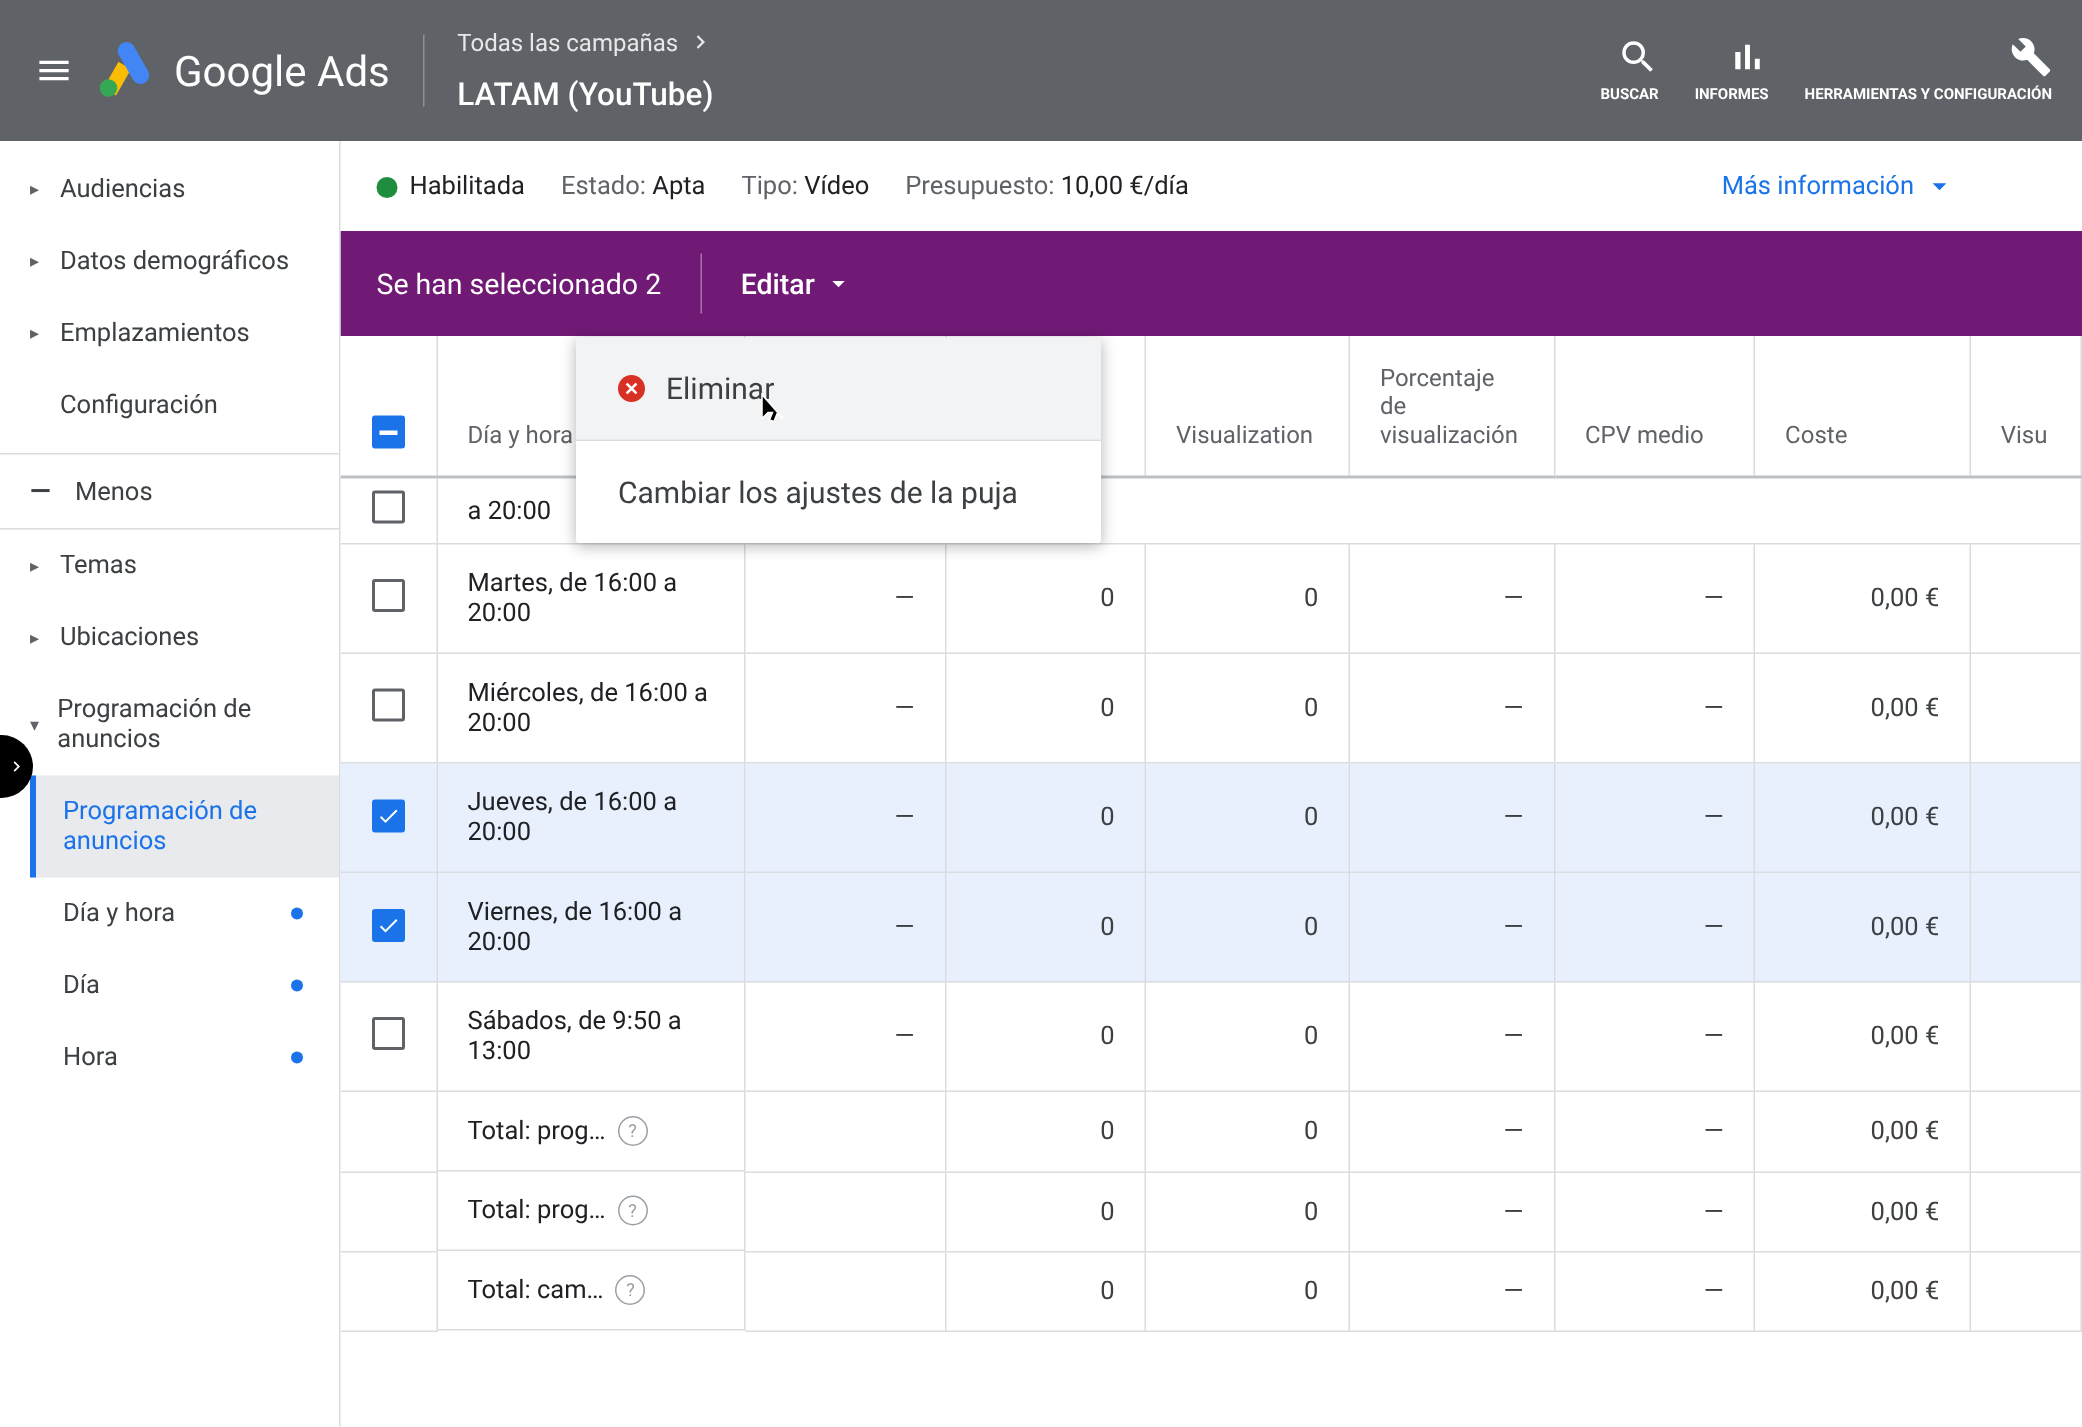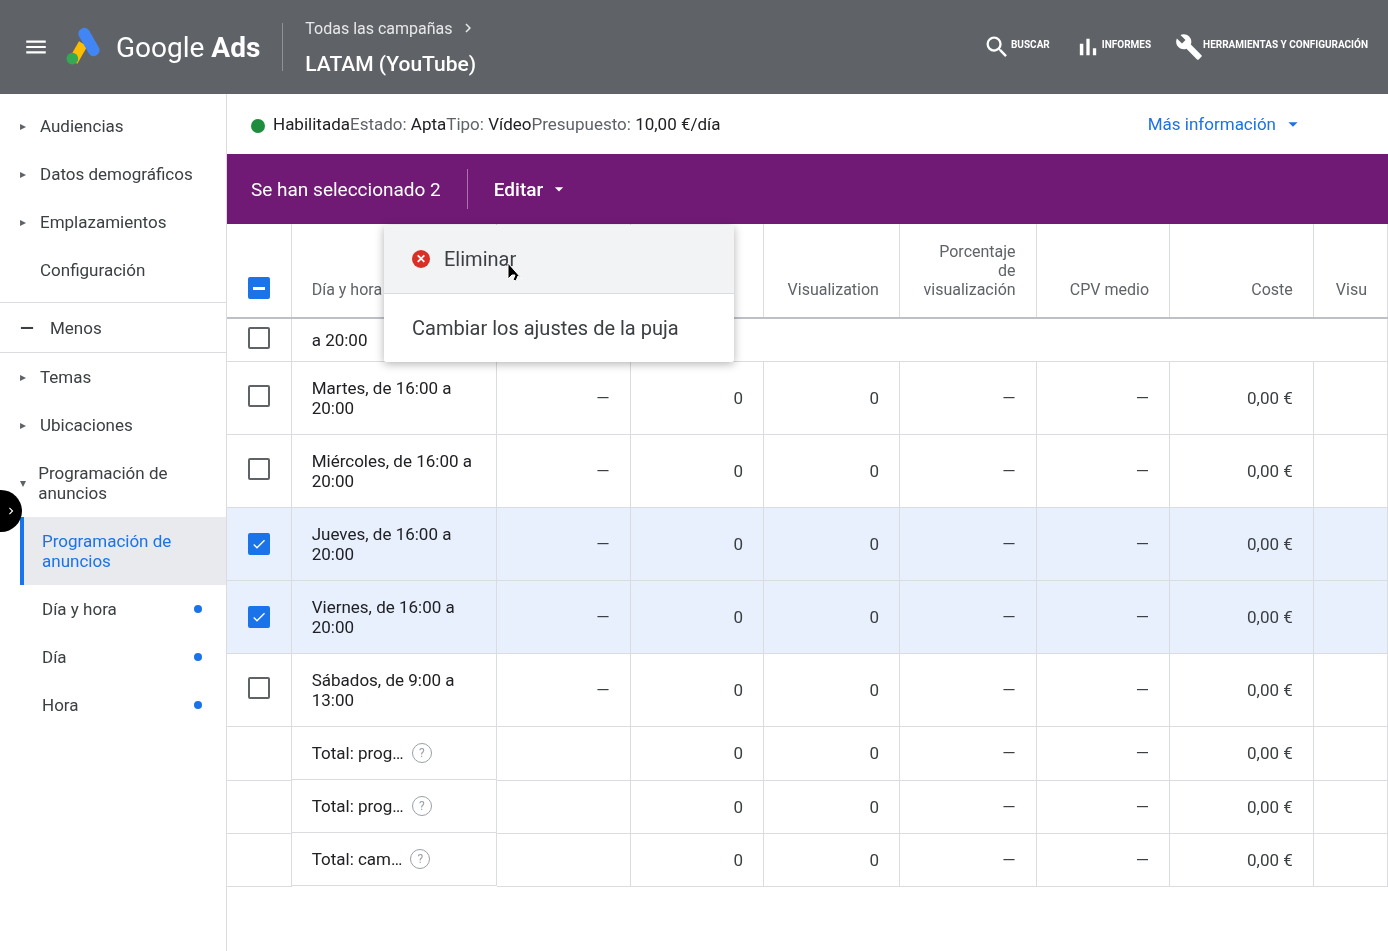--- a/index.html
+++ b/index.html
@@ -5,48 +5,48 @@
 * { box-sizing: border-box; margin: 0; padding: 0; }
 body { font-family: Roboto, Arial, sans-serif; font-size: 14px; color: #202124; background: #fff; overflow: hidden; }
 
 
 .header { background: #5f6368; height: 94px; display: flex; align-items: center; padding: 0 12px; color: #fff; }
 .hamburger { width: 48px; height: 48px; display: flex; align-items: center; justify-content: center; cursor: pointer; }
 .hamburger svg { fill: #fff; }
 .logo-area { display: flex; align-items: center; margin-left: 4px; }
 .logo-icon { width: 40px; height: 40px; }
 .product-name { font-size: 28px; font-weight: 400; color: #fff; margin-left: 12px; font-family: 'Product Sans', Roboto, Arial, sans-serif; }
-.product-name b { font-weight: 700; }
+.product-name b { font-weight: 400; }
 .divider-v { width: 1px; height: 48px; background: rgba(255,255,255,0.3); margin: 0 22px; }
 .breadcrumb { display: flex; flex-direction: column; }
 .breadcrumb-top { display: flex; align-items: center; font-size: 16px; color: rgba(255,255,255,0.85); }
 .breadcrumb-top svg { fill: rgba(255,255,255,0.85); margin-left: 6px; }
 .breadcrumb-bottom { font-size: 21px; font-weight: 500; color: #fff; margin-top: 14px; }
 .header-right { margin-left: auto; display: flex; gap: 24px; padding-right: 8px; }
-.header-icon-btn { display: flex; flex-direction: row; align-items: flex-start; cursor: pointer; color: #fff; }
+.header-icon-btn { display: flex; flex-direction: column; align-items: flex-end; cursor: pointer; color: #fff; }
 .header-icon-btn svg { fill: #fff; width: 28px; height: 28px; }
 .header-icon-label { font-size: 10px; font-weight: 700; margin-top: 6px; text-align: center; line-height: 1.2; }
 
 
 .content { display: flex; height: calc(100vh - 94px); }
 .sidebar { width: 227px; background: #fff; border-right: 1px solid #dadce0; overflow-y: auto; flex-shrink: 0; padding-top: 8px; }
 .side-item { display: flex; align-items: center; padding: 14px 16px 14px 20px; font-size: 17px; color: #3c4043; cursor: pointer; position: relative; }
 .side-item .arrow { width: 12px; margin-right: 8px; color: #5f6368; font-size: 12px; }
 .side-item.no-arrow { padding-left: 40px; }
 .side-item.less { border-top: 1px solid #dadce0; border-bottom: 1px solid #dadce0; margin-top: 8px; }
 .side-item.less .minus { width: 16px; margin-right: 14px; font-weight: 700; font-size: 18px; }
 .side-sub-wrap { margin-left: 20px; }
 .side-sub { padding: 14px 16px 14px 22px; font-size: 17px; color: #3c4043; cursor: pointer; display: flex; align-items: center; position: relative; }
 .side-sub .dot { width: 8px; height: 8px; border-radius: 50%; background: #1a73e8; margin-left: auto; margin-right: 8px; }
 .side-sub.active { background: #e8eaed; color: #1a73e8; border-left: 4px solid #1a73e8; padding-left: 18px; font-weight: 400; }
 .side-arrow-pill { position: absolute; left: 0; top: 490px; background: #000; color: #fff; width: 22px; height: 42px; border-radius: 0 21px 21px 0; display: flex; align-items: center; justify-content: center; cursor: pointer; z-index: 50; }
 
 
 .main { flex: 1; display: flex; flex-direction: column; overflow: hidden; }
-.status-bar { height: 60px; display: flex; align-items: center; padding: 0 24px; font-size: 17px; color: #5f6368; border-bottom: 0; }
+.status-bar { height: 60px; display: flex; align-items: center; padding: 0 24px; gap: 24px; font-size: 17px; color: #5f6368; border-bottom: 0; }
 .status-dot { width: 14px; height: 14px; border-radius: 50%; background: #1e8e3e; display: inline-block; margin-right: 8px; vertical-align: middle; }
 .status-enabled { color: #202124; }
 .status-item .val { color: #202124; }
 .more-info { color: #1a73e8; cursor: pointer; display: flex; align-items: center; margin-left: auto; margin-right: 60px; }
 .more-info svg { fill: #1a73e8; margin-left: 6px; }
 
 .blue-bar { height: 70px; background: #701a75; color: #fff; display: flex; align-items: center; padding: 0 24px; font-size: 19px; }
 .blue-bar-divider { width: 1px; height: 40px; background: rgba(255,255,255,0.4); margin: 0 26px; }
 .edit-btn { display: flex; align-items: center; cursor: pointer; font-weight: 500; }
 .edit-btn svg { fill: #fff; margin-left: 6px; }
@@ -55,21 +55,21 @@
 .dropdown { position: absolute; top: 225px; left: 384px; width: 350px; background: #fff; box-shadow: 0 2px 10px rgba(0,0,0,0.3); border-radius: 2px; z-index: 100; overflow: hidden; }
 .dropdown-item { padding: 22px 28px; font-size: 20px; color: #3c4043; cursor: pointer; display: flex; align-items: center; }
 .dropdown-item.hover { background: #f1f3f4; }
 .dropdown-item .del-icon { width: 18px; height: 18px; border-radius: 50%; background: #d93025; color: #fff; display: flex; align-items: center; justify-content: center; font-size: 12px; font-weight: 700; margin-right: 14px; }
 .dropdown-divider { border-top: 1px solid #dadce0; }
 .cursor { position: absolute; top: 261px; left: 506px; z-index: 101; pointer-events: none; }
 
 
 .table-wrap { flex: 1; overflow: auto; position: relative; }
 table { width: 100%; border-collapse: collapse; }
-thead th { font-size: 16px; color: #5f6368; font-weight: 400; text-align: right; padding: 18px 20px; border-bottom: 2px solid #bdc1c6; border-right: 1px solid #dadce0; vertical-align: bottom; background: #fff; }
+thead th { font-size: 16px; color: #5f6368; font-weight: 400; text-align: left; padding: 18px 20px; border-bottom: 2px solid #bdc1c6; border-right: 1px solid #dadce0; vertical-align: bottom; background: #fff; }
 thead th:first-child { width: 56px; text-align: center; }
 thead th:nth-child(2) { text-align: left; width: 200px; }
 tbody td { font-size: 17px; color: #3c4043; padding: 16px 20px; border-bottom: 1px solid #dadce0; border-right: 1px solid #dadce0; text-align: right; }
 tbody td:first-child { text-align: center; }
 tbody td:nth-child(2) { text-align: left; color: #202124; }
 tbody tr.selected td { background: #e8f0fe; }
 tbody tr.total td { font-weight: 400; }
 tbody tr.total td:nth-child(2) { display: flex; align-items: center; }
 .help-circle { width: 20px; height: 20px; border: 1.5px solid #9aa0a6; color: #9aa0a6; border-radius: 50%; display: inline-flex; align-items: center; justify-content: center; font-size: 12px; margin-left: 8px; }
 
@@ -279,21 +279,21 @@
     <td>—</td>
     <td>0</td>
     <td>0</td>
     <td>—</td>
     <td>—</td>
     <td>0,00 €</td>
     <td></td>
             </tr>
             <tr>
     <td><span class="chk"></span></td>
-    <td>Sábados, de 9:00 a 13:00</td>
+    <td>Sábados, de 9:50 a 13:00</td>
     <td>—</td>
     <td>0</td>
     <td>0</td>
     <td>—</td>
     <td>—</td>
     <td>0,00 €</td>
     <td></td>
             </tr>
             <tr class="total">
     <td></td>

